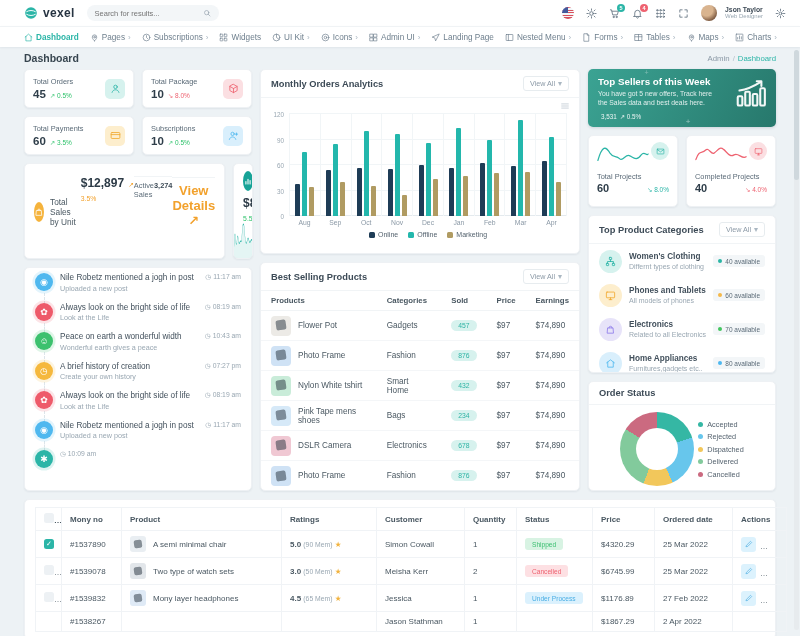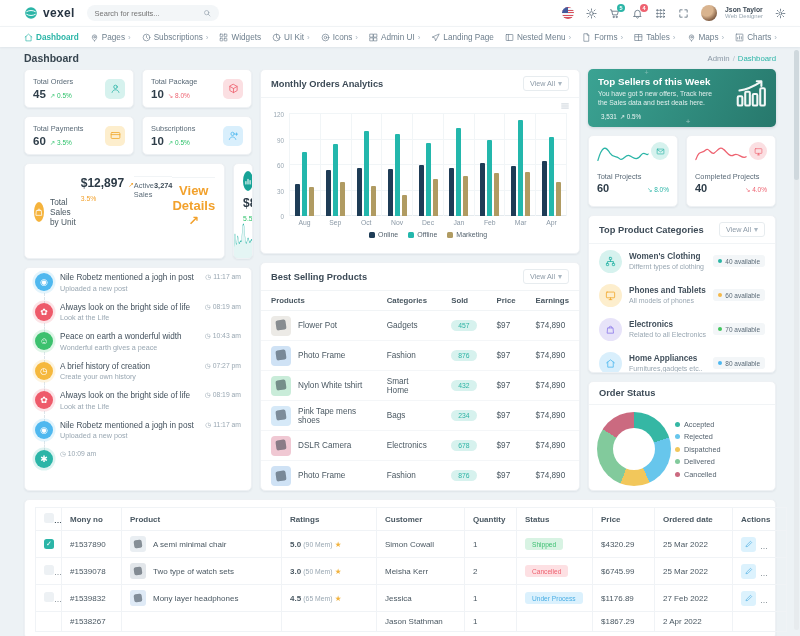--- a/index.html
+++ b/index.html
@@ -138,21 +138,21 @@
   .cat-item{display:flex;align-items:center;gap:7px;padding:5.5px 10px}
   .cat-ico{width:23px;height:23px;border-radius:50%;display:flex;align-items:center;justify-content:center;flex:0 0 auto}
   .cat-ico .ic{width:11px;height:11px}
   .cat-main{flex:1;min-width:0}
   .cat-name{font-size:8.2px;font-weight:bold;color:#42505c;white-space:nowrap}
   .cat-desc{font-size:7px;color:#99a7b2;margin-top:1.5px;white-space:nowrap}
   .cat-badge{display:flex;align-items:center;gap:3px;background:#f3f6f8;border-radius:3px;padding:2.5px 5px;font-size:6.5px;color:#5a6a77;white-space:nowrap}
   .dot{width:4px;height:4px;border-radius:50%;display:inline-block}
   
   .order-card{height:110px;overflow:hidden}
-  .order-body{display:flex;align-items:center;justify-content:flex-start;gap:4px;padding:7px 8px}
+  .order-body{display:flex;align-items:center;justify-content:center;gap:4px;padding:7px 8px}
   .donut{width:74px;height:74px;border-radius:50%;position:relative;flex:0 0 auto}
   .donut::after{content:"";position:absolute;inset:16px;background:#fff;border-radius:50%}
   .dlegend{display:flex;flex-direction:column;gap:3.5px}
   .dleg{display:flex;align-items:center;gap:4px;font-size:7.3px;color:#55636f}
   
   .bottom-section{margin:8px 24px 0}
   .sales-card-tbl{padding-bottom:6px}
   .tbl-wrap{padding:7px 10px 0}
   .sales-table{width:100%;border-collapse:collapse;table-layout:fixed}
   .sales-table th{font-size:7.8px;font-weight:bold;color:#4a5862;text-align:left}

